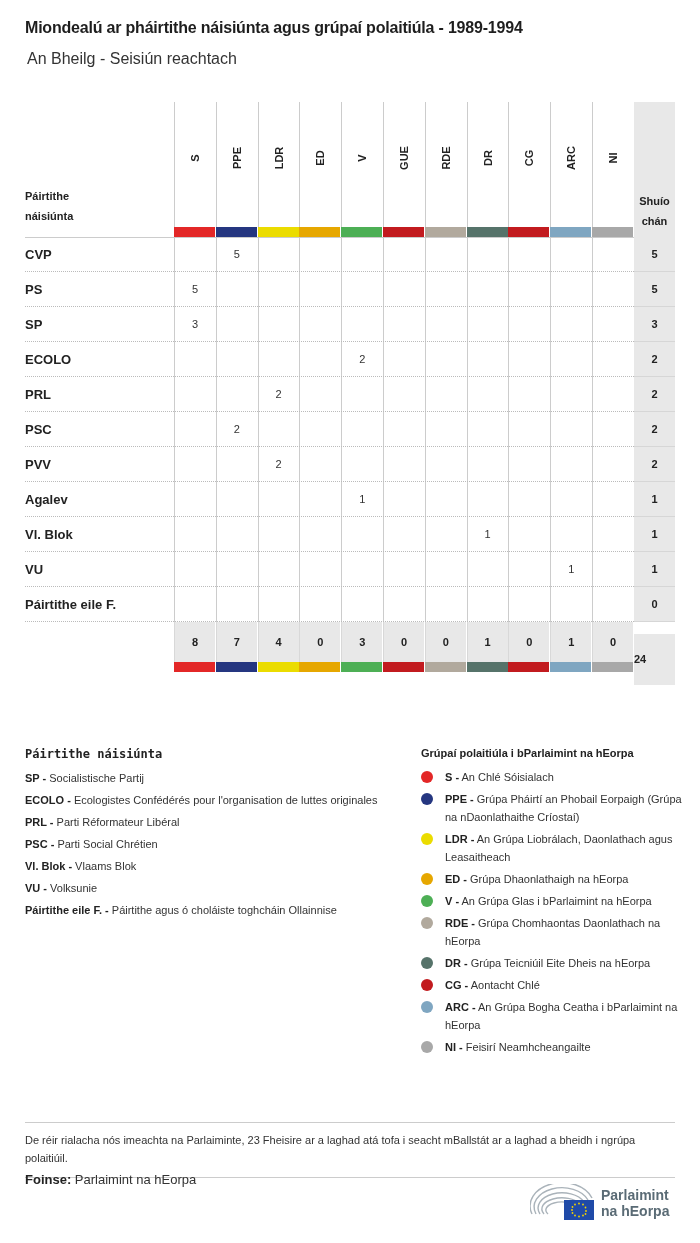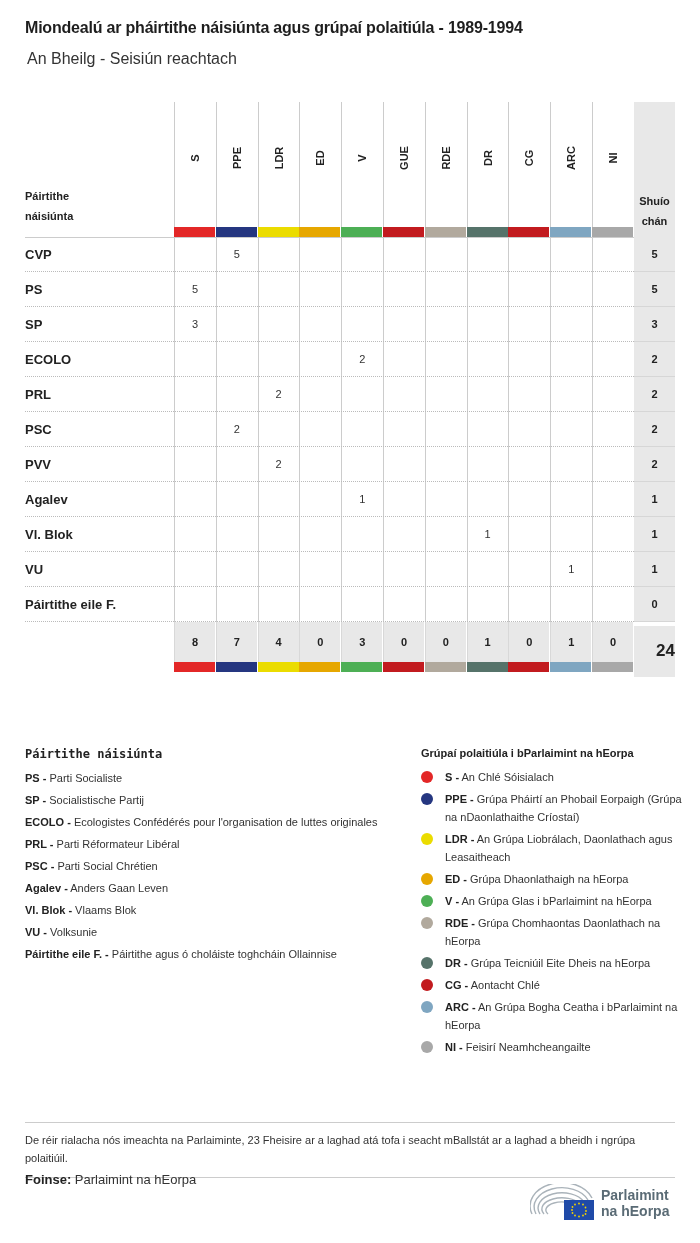--- a/index.html
+++ b/index.html
@@ -17,21 +17,21 @@
   .hline { position: absolute; left: 0; width: 609px; top: 135px; border-top: 1px solid #ccc; }
 
   .row { position: absolute; left: 0; width: 650px; height: 35px; }
   .row .rlabel { position: absolute; left: 0; top: 0; line-height: 35px; font-size: 13px; font-weight: bold; color: #222; }
   .row .cell { position: absolute; top: 0; width: 41px; height: 35px; line-height: 35px; text-align: center; font-size: 11px; color: #333; border-left: 1px solid #ccc; }
   .row .tot { position: absolute; left: 609px; top: 0; width: 41px; height: 35px; line-height: 35px; text-align: center; font-size: 11px; font-weight: bold; background: #e8e8e8; border-bottom: 1px solid #d6d6d6; }
   .row .dots { position: absolute; left: 0; width: 609px; bottom: 0; border-bottom: 1px dotted #bbb; }
 
   .totrow { position: absolute; left: 149px; top: 520px; width: 501px; height: 51px; }
   .totrow .tcell { position: absolute; top: 0; width: 41px; height: 40px; line-height: 40px; text-align: center; font-size: 11px; font-weight: bold; background: #e8e8e8; border-left: 1px solid #d8d8d8; }
-  .totrow .gt { position: absolute; left: 460px; top: 4px; width: 41px; height: 51px; line-height: 50px; text-align: right; font-size: 17px; font-weight: bold; background: #e8e8e8; }
+  .totrow .gt { position: absolute; left: 460px; top: 12px; width: 41px; height: 51px; line-height: 50px; text-align: left; font-size: 11px; font-weight: bold; background: #e8e8e8; }
 
   .leg-left { position: absolute; left: 25px; top: 747px; width: 370px; }
   .leg-left h3 { font-family: "DejaVu Sans Mono", monospace; font-size: 12px; font-weight: bold; margin-bottom: 8px; color: #222; }
   .leg-left .li { font-size: 11px; line-height: 18px; margin-bottom: 4px; color: #333; }
   .leg-left .li b { color: #222; }
 
   .leg-right { position: absolute; left: 421px; top: 747px; width: 265px; }
   .leg-right h3 { font-size: 11px; font-weight: bold; margin-bottom: 9px; color: #222; }
   .leg-right .li { position: relative; padding-left: 24px; font-size: 11px; line-height: 18px; margin-bottom: 4px; color: #333; }
   .leg-right .li b { color: #222; }
@@ -303,26 +303,24 @@
       <div class="cell" style="left: 483.4px;"></div>
       <div class="cell" style="left: 525.2px;"></div>
       <div class="cell" style="left: 567px;"></div>
       <div class="dots"></div>
       <div class="tot">0</div>
     </div>
   </div>
 
 <div class="leg-left" id="legLeft">
   <h3>Páirtithe náisiúnta</h3>
-    <div class="li"><b>PS -</b><span> Parti Socialiste</span></div>
     <div class="li"><b>SP -</b><span> Socialistische Partij</span></div>
     <div class="li"><b>ECOLO -</b><span> Ecologistes Confédérés pour l'organisation de luttes originales</span></div>
     <div class="li"><b>PRL -</b><span> Parti Réformateur Libéral</span></div>
     <div class="li"><b>PSC -</b><span> Parti Social Chrétien</span></div>
-    <div class="li"><b>Agalev -</b><span> Anders Gaan Leven</span></div>
     <div class="li"><b>Vl. Blok -</b><span> Vlaams Blok</span></div>
     <div class="li"><b>VU -</b><span> Volksunie</span></div>
     <div class="li"><b>Páirtithe eile F. -</b><span> Páirtithe agus ó choláiste toghcháin Ollainnise</span></div>
   </div>
 
 <div class="leg-right" id="legRight">
   <h3>Grúpaí polaitiúla i bParlaimint na hEorpa</h3>
 <div class="li"><span class="dot" style="background: rgb(227, 39, 39);"></span><b>S -</b><span> An Chlé Sóisialach</span></div>
     <div class="li"><span class="dot" style="background: rgb(37, 54, 128);"></span><b>PPE -</b><span> Grúpa Pháirtí an Phobail Eorpaigh (Grúpa na nDaonlathaithe Críostaí)</span></div>
     <div class="li"><span class="dot" style="background: rgb(235, 220, 0);"></span><b>LDR -</b><span> An Grúpa Liobrálach, Daonlathach agus Leasaitheach</span></div>

